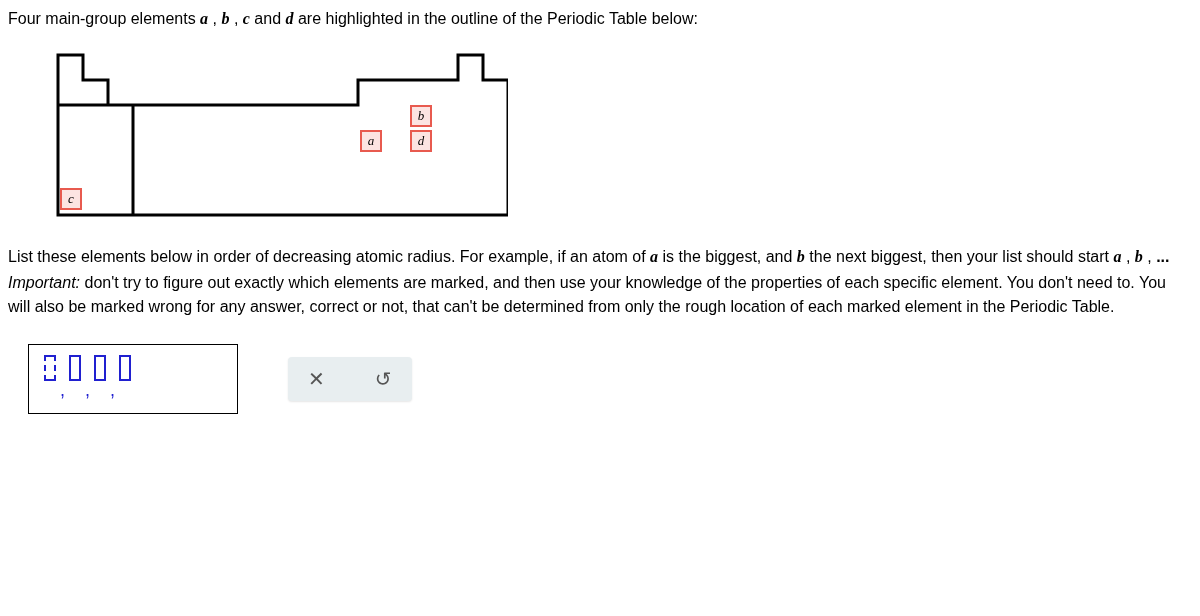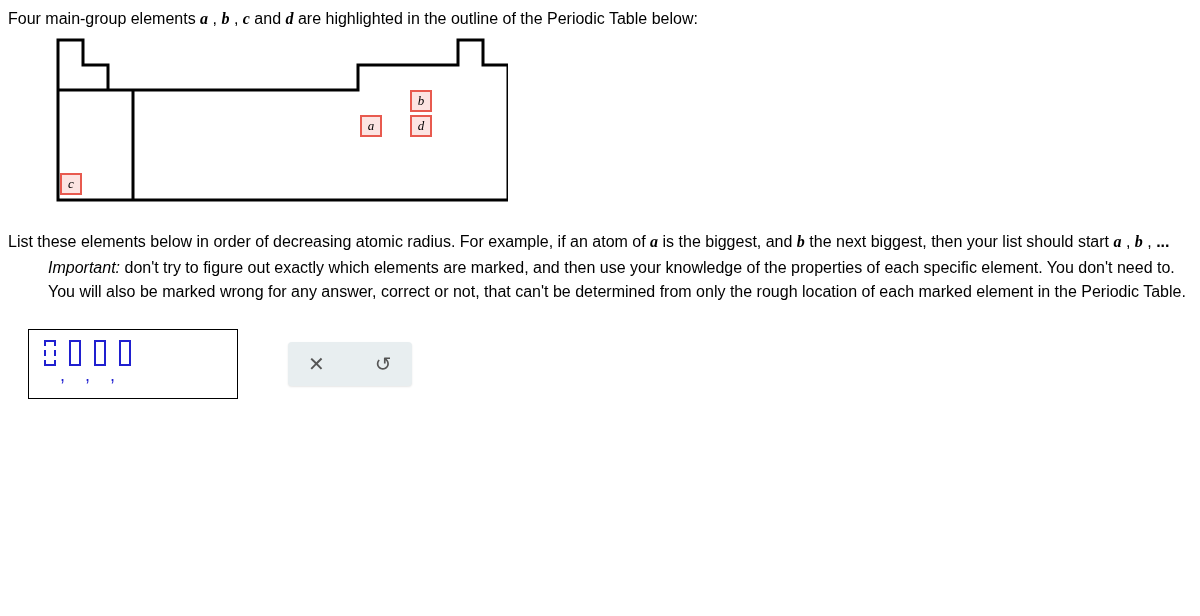--- a/index.html
+++ b/index.html
@@ -8,20 +8,21 @@
       box-sizing: border-box;
     }
     body {
       font-family: Arial, sans-serif;
       font-size: 16px;
       color: #000;
       padding: 8px;
       background: #fff;
     }
     .question-text {
+      margin-bottom: 15px;
       line-height: 1.4;
     }
     .italic-var {
       font-style: italic;
       font-weight: bold;
       font-family: Georgia, serif;
     }
     .periodic-table {
       position: relative;
       width: 460px;
@@ -29,21 +30,20 @@
       margin: 0 0 20px 40px;
     }
     .instruction-text {
       margin-bottom: 2px;
       line-height: 1.5;
     }
     .important-text {
       font-style: italic;
       line-height: 1.5;
       margin-bottom: 25px;
-      margin-left: 40px;
     }
     .answer-area {
       display: flex;
       align-items: center;
       gap: 50px;
       margin-left: 20px;
     }
     .answer-box {
       border: 1px solid #000;
       padding: 10px 15px;

